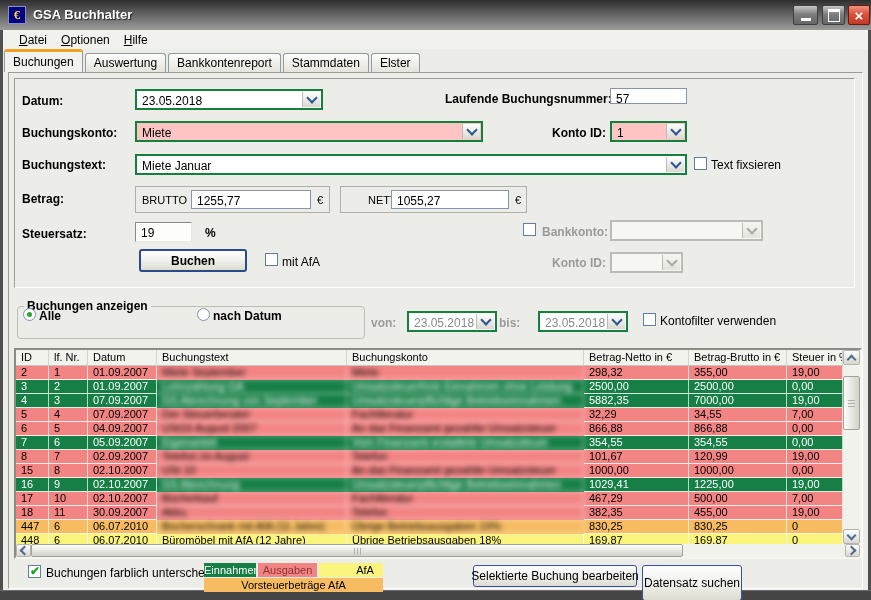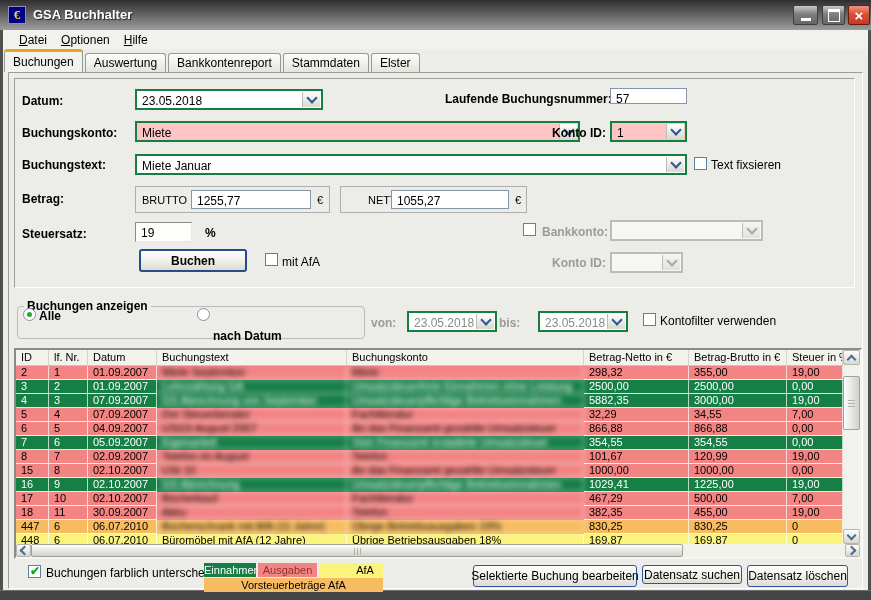--- a/index.html
+++ b/index.html
@@ -136,21 +136,21 @@
   <div class="abs combo" style="left:135px;top:89px;width:188px;height:21px;">
     <span class="val">23.05.2018</span>
     <span class="arrow">
         <span class="chev"></span>
       </span>
   </div>
   <div class="abs lbl" style="left:445px;top:92px;">Laufende Buchungsnummer:</div>
   <div class="abs input" style="left:610px;top:88px;width:77px;height:16px;">57</div>
 
   <div class="abs lbl" style="left:22px;top:126px;">Buchungskonto:</div>
-  <div class="abs combo pink" style="left:135px;top:121px;width:445px;height:21px;text-decoration:underline;">
+  <div class="abs combo pink" style="left:135px;top:121px;width:348px;height:21px;text-decoration:underline;">
     <span class="val">Miete</span>
     <span class="arrow">
         <span class="chev"></span>
       </span>
   </div>
   <div class="abs lbl" style="left:552px;top:126px;">Konto ID:</div>
   <div class="abs combo pink" style="left:610px;top:121px;width:77px;height:21px;">
     <span class="val">1</span>
     <span class="arrow">
         <span class="chev"></span>
@@ -201,21 +201,21 @@
     <span class="arrow">
         <span class="chev"></span>
       </span>
   </div>
 
   <div class="abs groupbox" style="left:17px;top:306px;width:348px;height:33px;"></div>
   <div class="legendlbl" style="left:24px;top:299px;text-align:center;">Buchungen anzeigen</div>
   <div class="abs radio sel" style="left:23px;top:308px;"></div>
   <div class="abs lbl" style="left:39px;top:309px;">Alle</div>
   <div class="abs radio" style="left:197px;top:308px;"></div>
-  <div class="abs lbl" style="left:213px;top:309px;margin-top:20px;">nach Datum</div>
+  <div class="abs lbl" style="left:213px;top:309px;">nach Datum</div>
 
   <div class="abs lbl dis" style="left:371px;top:316px;">von:</div>
   <div class="abs combo gray" style="left:407px;top:311px;width:90px;height:21px;">
     <span class="val">23.05.2018</span>
     <span class="arrow">
         <span class="chev"></span>
       </span>
   </div>
   <div class="abs lbl dis" style="left:499px;top:316px;">bis:</div>
   <div class="abs combo gray" style="left:538px;top:311px;width:90px;height:21px;">
@@ -261,21 +261,21 @@
     <div class="c w7 num">0,00</div>
   </div>
 
   <div class="trow income">
     <div class="c w0">4</div>
     <div class="c w1">3</div>
     <div class="c w2">07.09.2007</div>
     <div class="c w3 blur">GS Abrechnung von September</div>
     <div class="c w4 blur">Umsatzsteuerpflichtige Betriebseinnahmen</div>
     <div class="c w5 num">5882,35</div>
-    <div class="c w6 num">3000,00</div>
+    <div class="c w6 num">7000,00</div>
     <div class="c w7 num">19,00</div>
   </div>
 
   <div class="trow expense">
     <div class="c w0">5</div>
     <div class="c w1">4</div>
     <div class="c w2">07.09.2007</div>
     <div class="c w3 blur">Der Steuerberater</div>
     <div class="c w4 blur">Fachliteratur</div>
     <div class="c w5 num">32,29</div>
@@ -405,16 +405,15 @@
 
   <div class="abs checkbox checked" style="left:28px;top:565px;"></div>
   <div class="abs rlbl" style="left:46px;top:566px;">Buchungen farblich unterscheiden</div>
 
   <div class="abs chip income" style="left:204px;top:563px;width:52px;height:14px;">Einnahmen</div>
   <div class="abs chip expense" style="left:258px;top:563px;width:59px;height:14px;color:#8E3232;">Ausgaben</div>
   <div class="abs chip afa" style="left:319px;top:563px;width:64px;height:14px;padding-left:28px;">AfA</div>
   <div class="abs chip vorsteuer" style="left:204px;top:578px;width:179px;height:14px;">Vorsteuerbeträge AfA</div>
 
   <div class="abs btn" style="left:473px;top:565px;width:164px;height:22px;">Selektierte Buchung bearbeiten</div>
-  <div class="abs btn" style="left:642px;top:565px;width:100px;height:19px;">Datensatz suchen</div>
-  <div class="abs btn" style="left:747px;top:565px;width:101px;height:22px;">Datensatz löschen</div>
+  <div class="abs btn" style="left:642px;top:565px;width:100px;height:36px;">Datensatz suchen</div>
 
 </div>
 
 </body></html>

